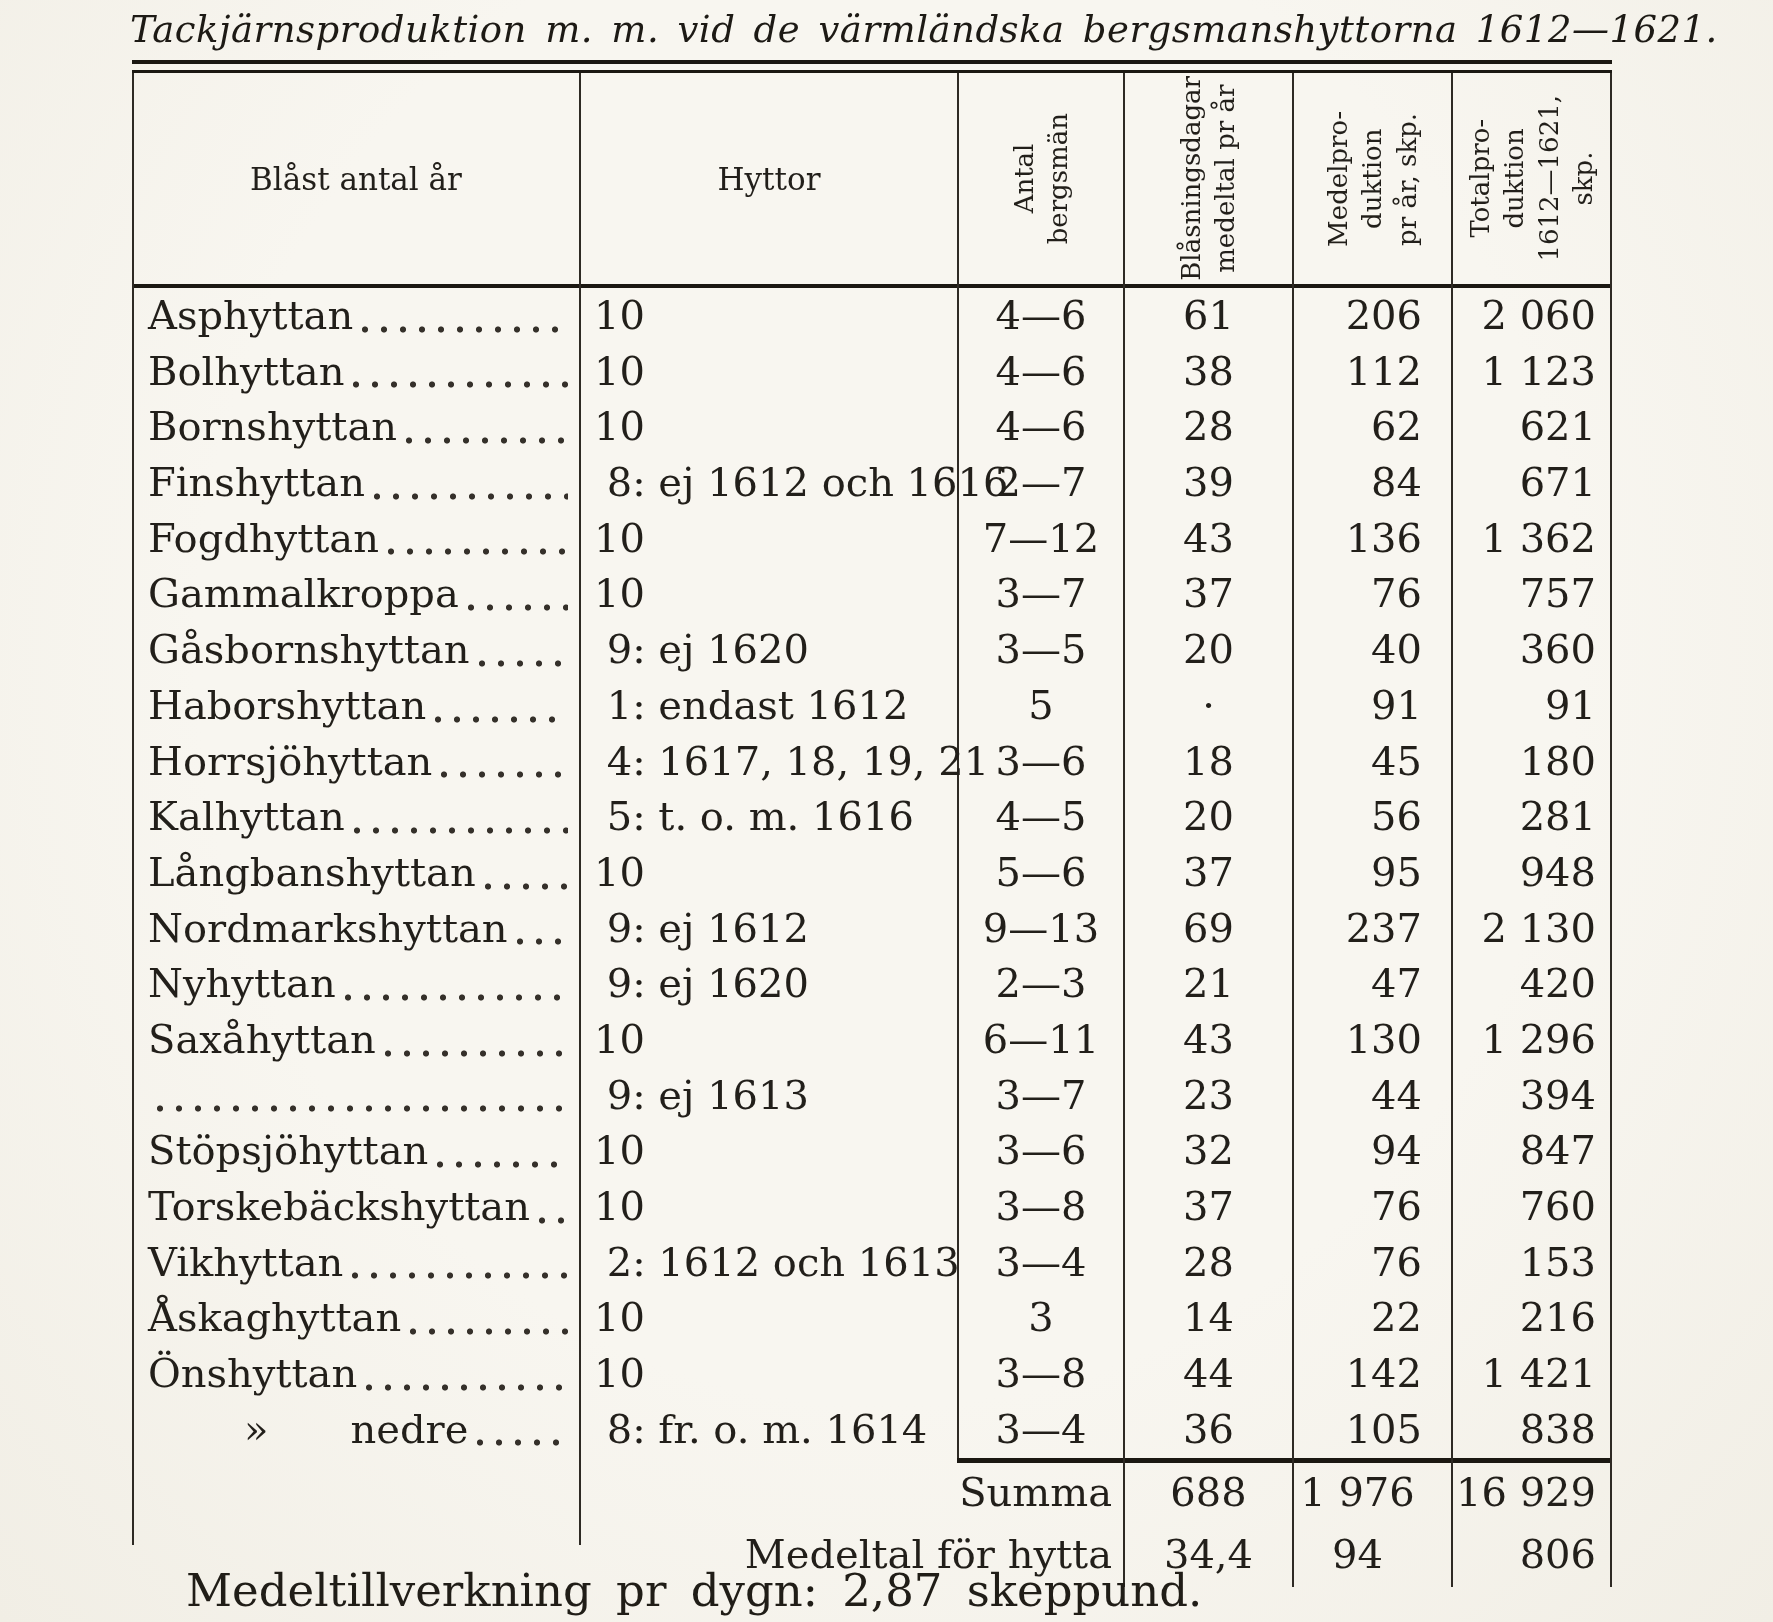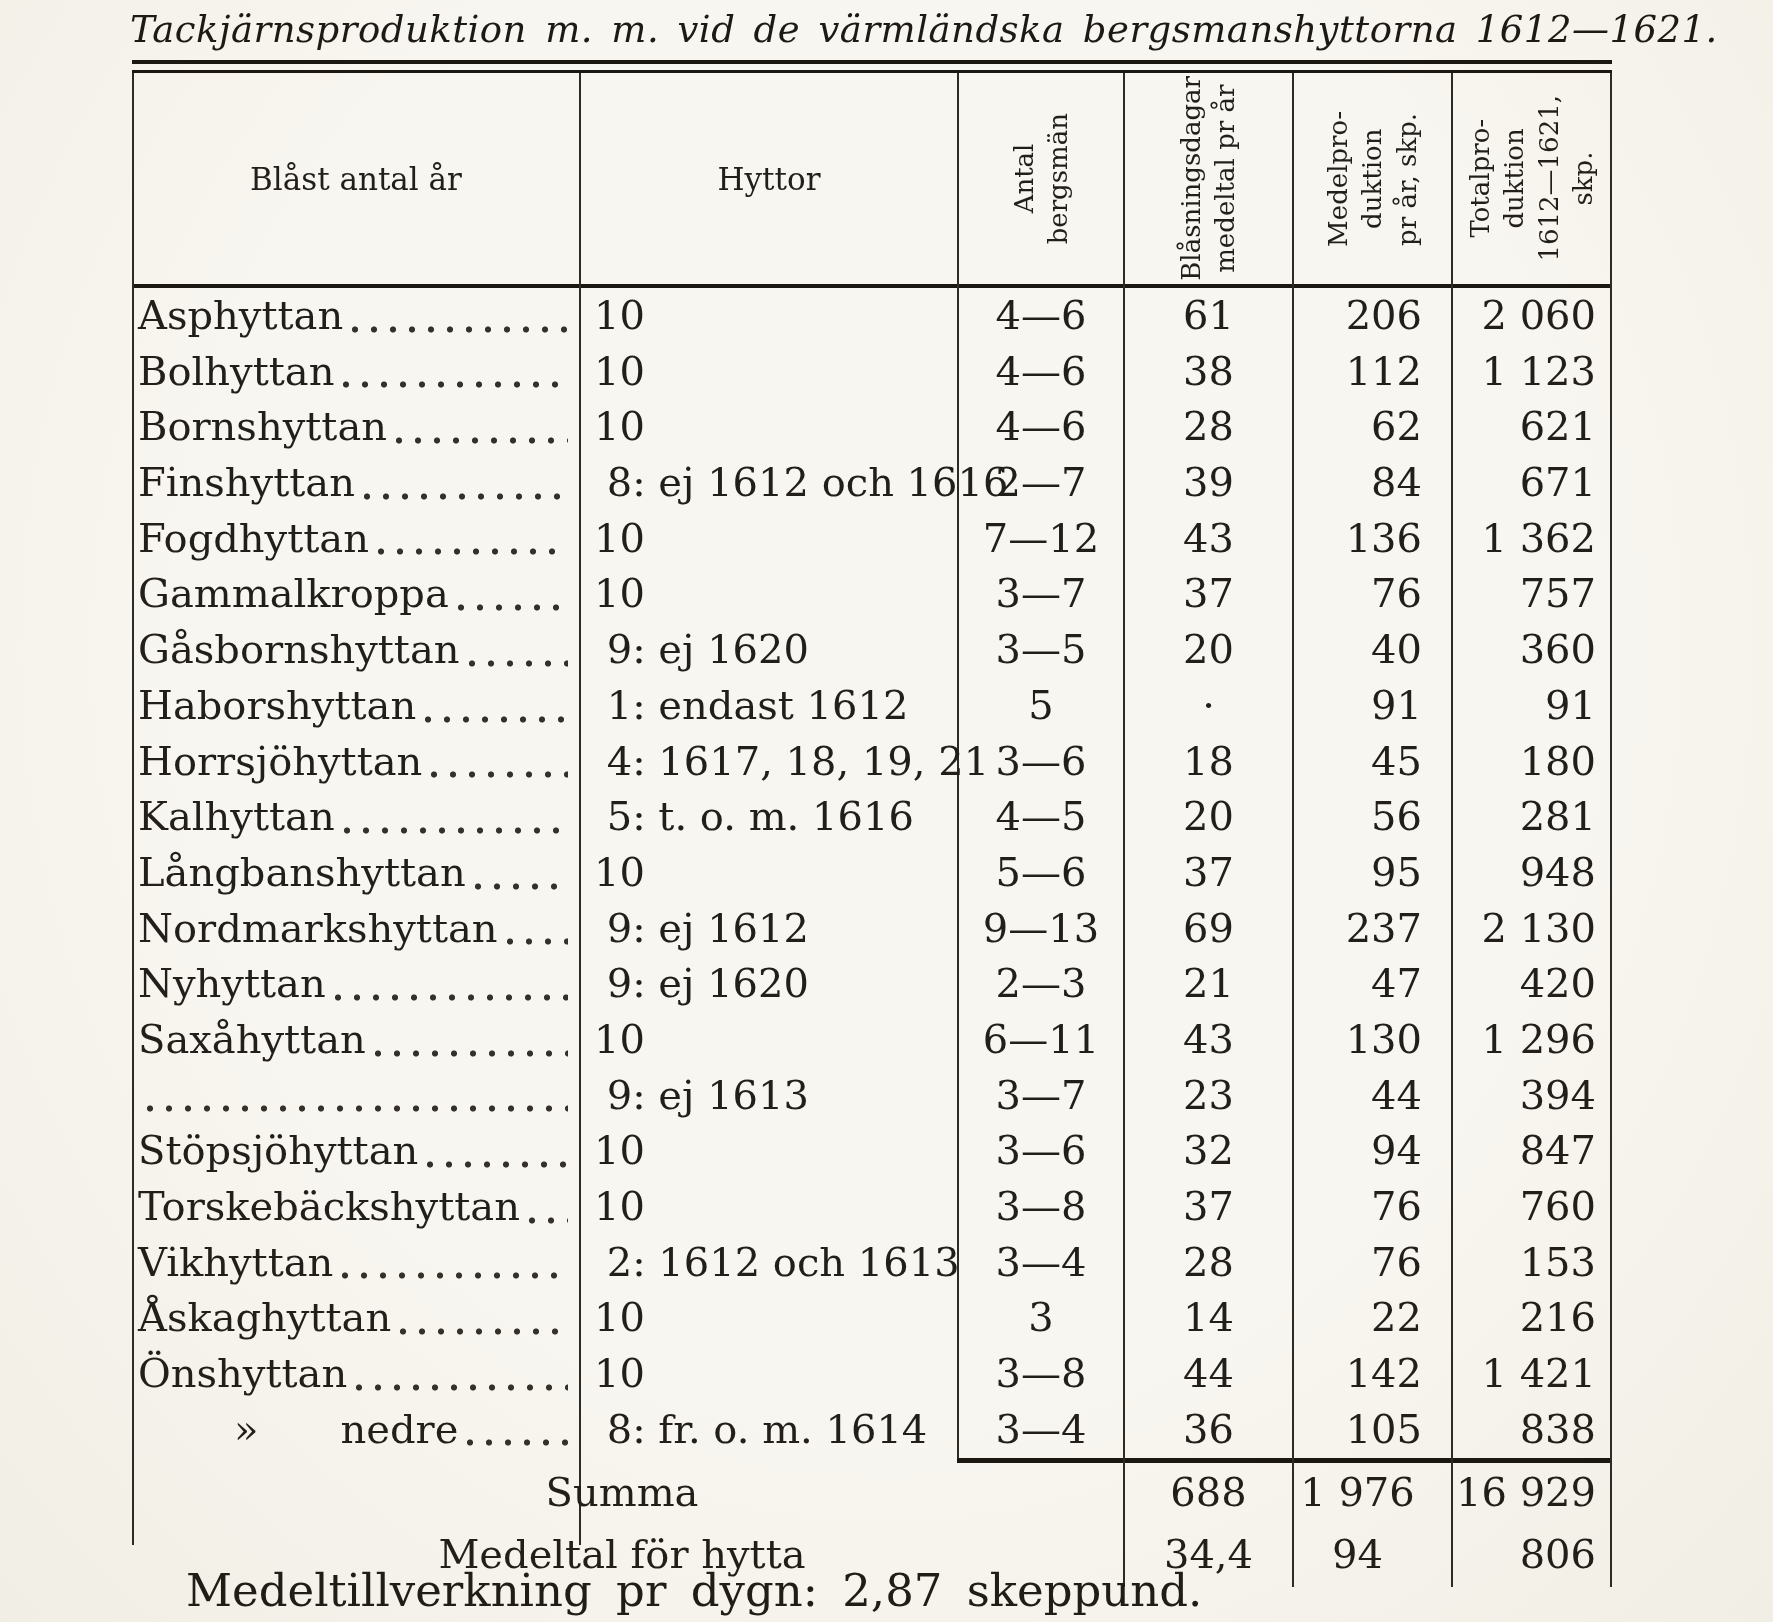--- a/index.html
+++ b/index.html
@@ -42,21 +42,21 @@
 
   .tbody { position:absolute; top:228px; left:0; width:1480px; }
   .row {
     display:grid;
     grid-template-columns:448px 378px 166px 169px 159px 160px;
     height:55.7px;
     font-size:40px;
     line-height:55.7px;
   }
   .cell { overflow:visible; }
-  .c-name { display:flex; padding-left:6px; }
+  .c-name { display:flex; padding-left:16px; }
   .nm, .nm2 { white-space:nowrap; }
   .leader {
     flex:1 1 auto;
     align-self:flex-end;
     height:7px;
     margin:0 12px 11px 9px;
     background-image:radial-gradient(circle at 3px 3.5px, #35302a 2.6px, rgba(0,0,0,0) 3.5px);
     background-size:19px 7px;
     background-repeat:repeat-x;
   }
@@ -69,21 +69,21 @@
 
   .summary-row {
     position:absolute; left:0;
     display:grid;
     grid-template-columns:992px 169px 159px 160px;
     font-size:40px;
     width:1480px;
   }
   .sum-1 { top:1403px; height:58px; line-height:58px; }
   .sum-2 { top:1461px; height:66px; line-height:66px; }
-  .s-label { text-align:center; padding-right:12px; white-space:nowrap; }
+  .s-label { text-align:right; padding-right:12px; white-space:nowrap; }
   .s-dagar { text-align:center; }
   .s-medel { text-align:center; padding-right:30px; }
   .s-total { text-align:right; padding-right:16px; }
 
   .footer-note {
     position:absolute; left:186px; top:1564px;
     font-size:45px;
     word-spacing:10px;
     white-space:nowrap;
     color:#201d17;

